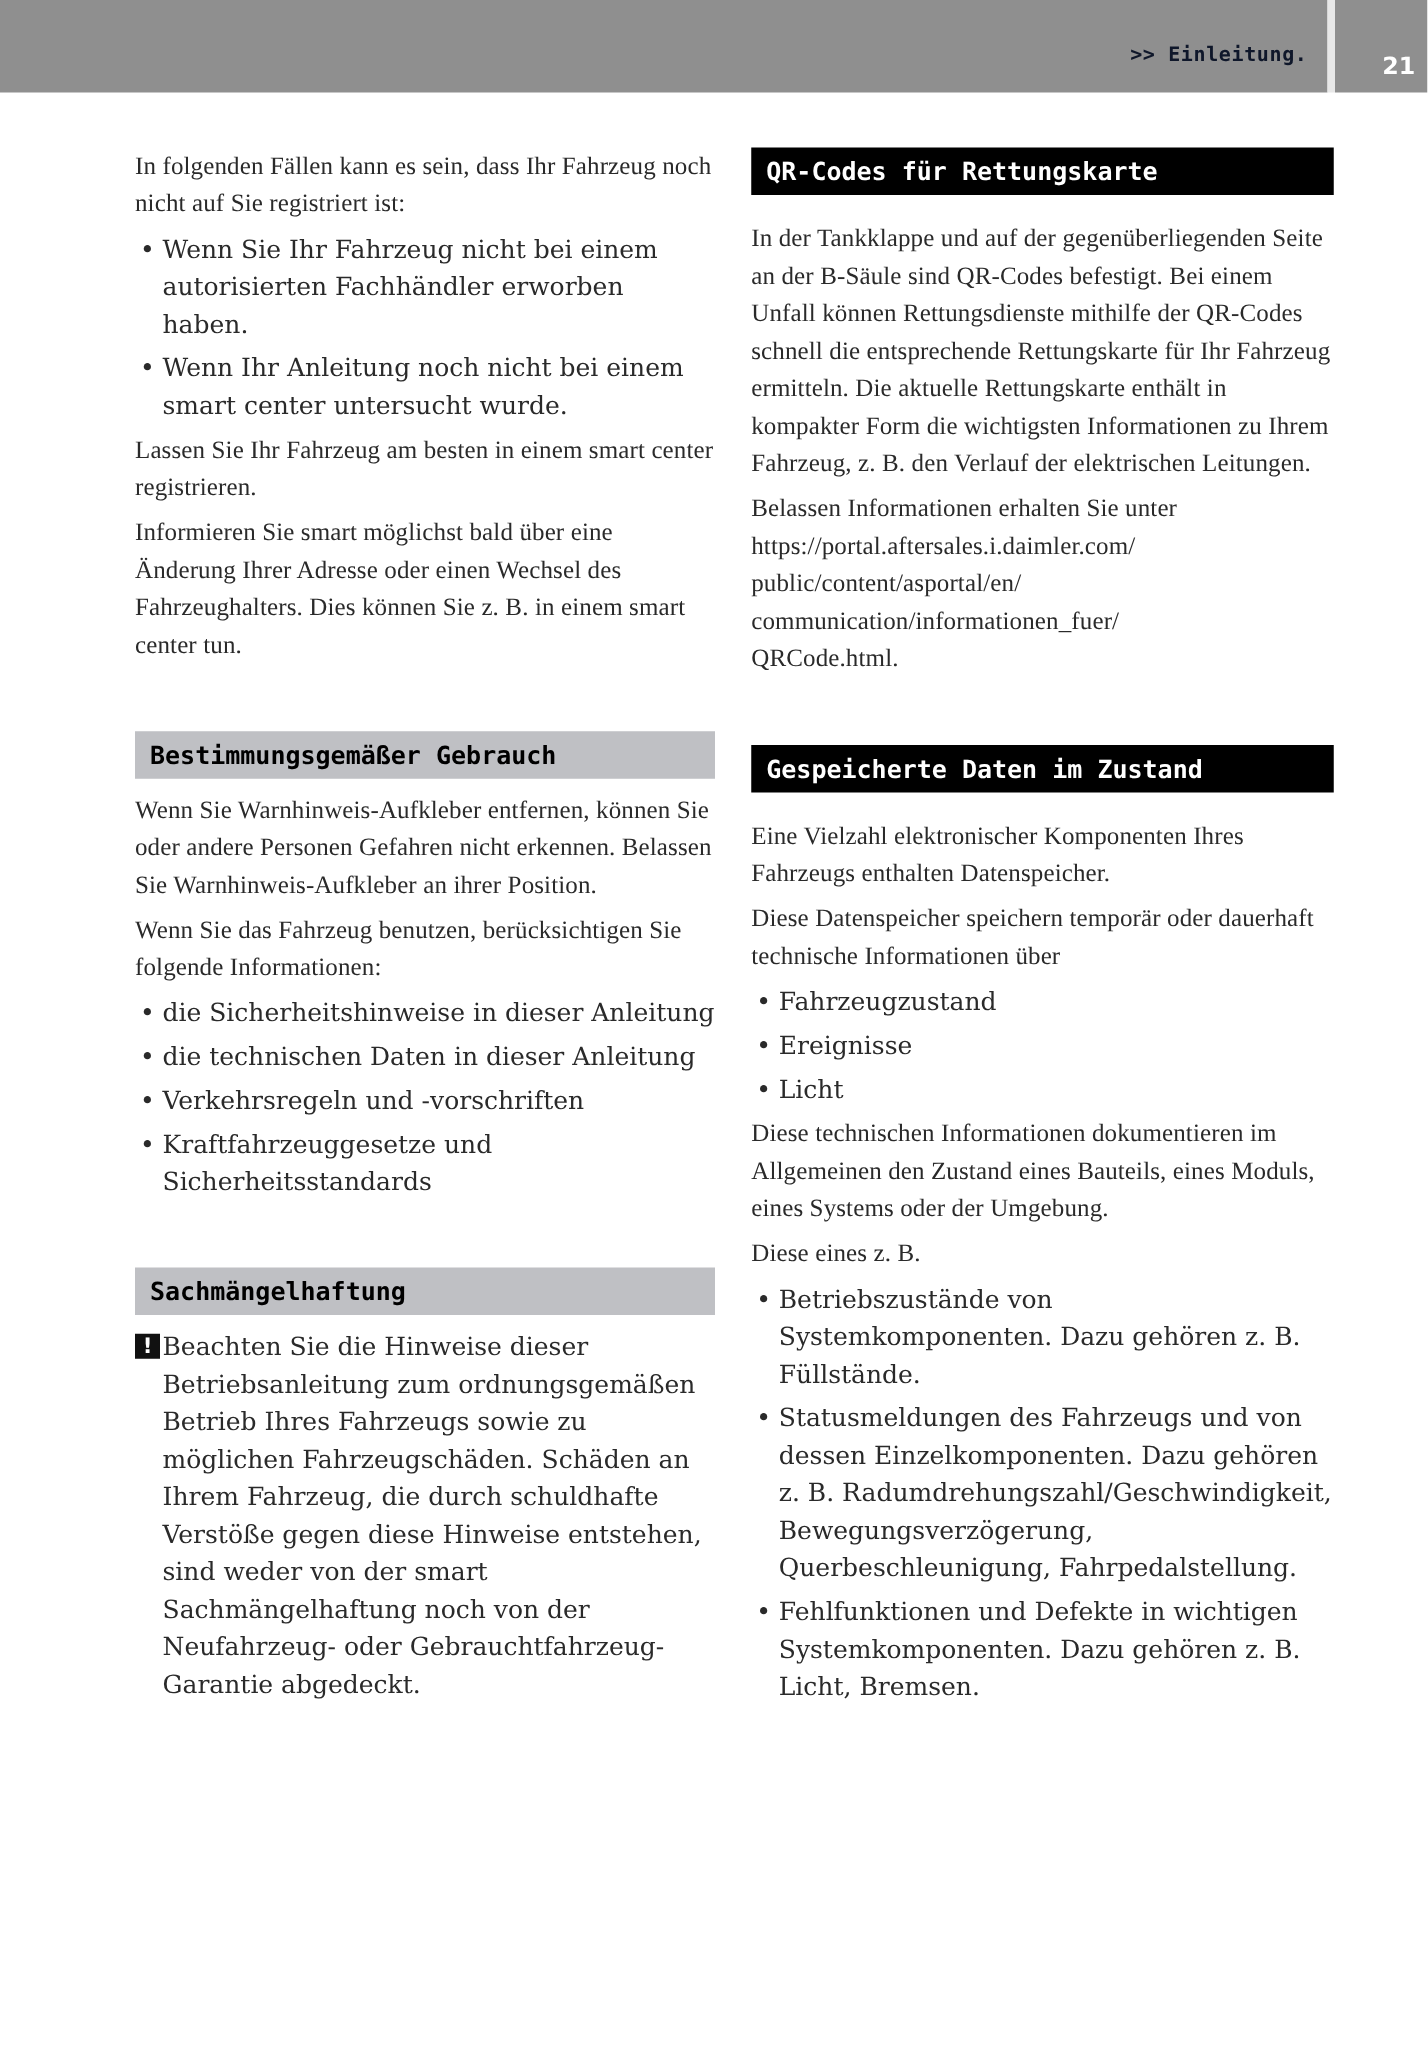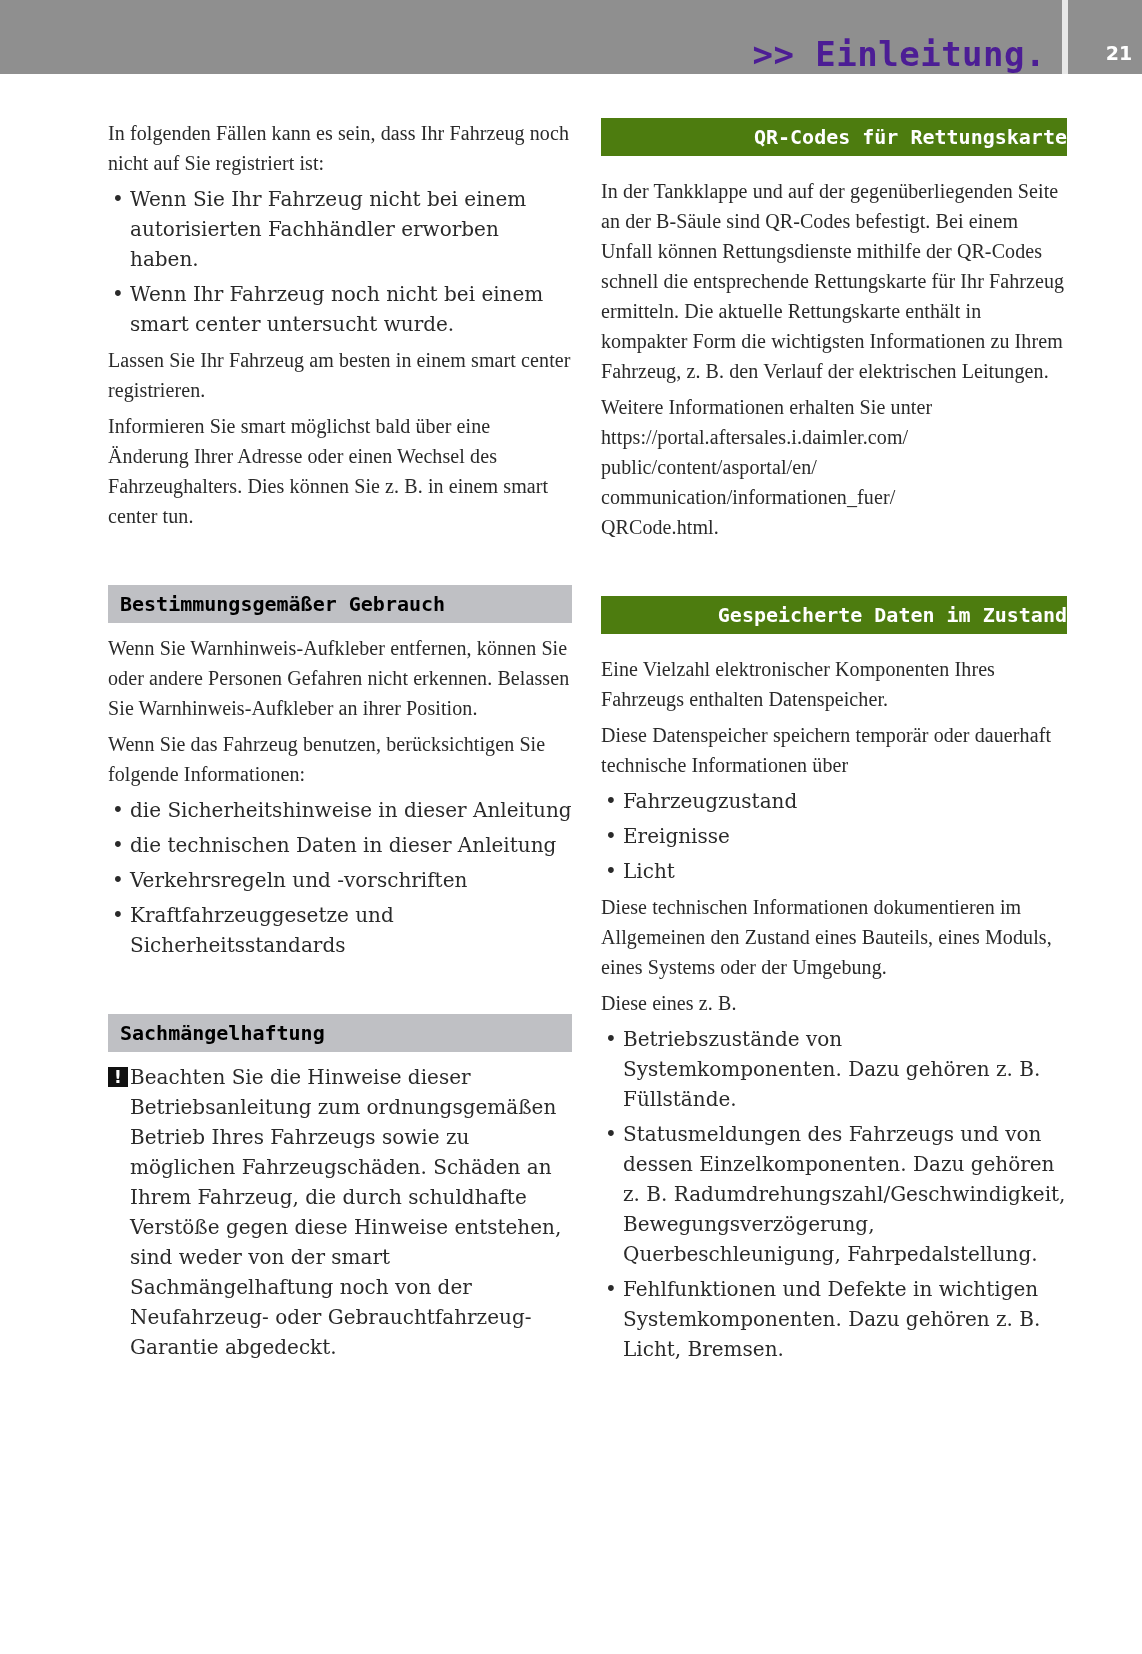--- a/index.html
+++ b/index.html
@@ -2,38 +2,38 @@
 <html><head>
 <meta charset="utf-8">
 <style>
   html, body { margin: 0; padding: 0; background: #ffffff; }
   body { width: 1142px; height: 1654px; position: relative; overflow: hidden;
          font-family: "DejaVu Serif", "Liberation Serif", serif; color: #2a2a2a; }
   .header { position: absolute; left: 0; top: 0; width: 1142px; height: 74px; }
   .header-main { position: absolute; left: 0; top: 0; width: 1062px; height: 74px; background: #8f8f8f; }
   .header-sep { position: absolute; left: 1062px; top: 0; width: 6px; height: 74px; background: #e8e8e8; }
   .header-page { position: absolute; left: 1068px; top: 0; width: 74px; height: 74px; background: #8f8f8f; }
-  .header-title { position: absolute; right: 96px; top: 34px; color: #4c1d95; font-weight: bold;
-                  font-family: "DejaVu Sans Mono", "Liberation Mono", monospace; font-size: 34px; letter-spacing: 0.5px; }
+  .header-title { position: absolute; right: 96px; top: 34px; color: #0f172a; font-weight: bold;
+                  font-family: "DejaVu Sans Mono", "Liberation Mono", monospace; font-size: 16px; letter-spacing: 0.5px; }
   .page-num { position: absolute; left: 1068px; width: 70px; top: 42px; text-align: center; color: #ffffff;
               font-family: "DejaVu Sans", "Liberation Sans", sans-serif; font-size: 19px; font-weight: bold; padding-left: 16px; }
 
   .col { position: absolute; top: 118px; font-size: 20px; line-height: 30px; }
   .col-left { left: 108px; width: 464px; }
   .col-right { left: 601px; width: 466px; }
 
   p { margin: 0 0 6px 0; letter-spacing: 0.1px; font-family: Liberation Serif, serif; }
   ul { list-style: none; margin: 6px 0 6px 0; padding: 0; }
   li { position: relative; padding-left: 22px; margin-bottom: 5px; }
   li .bullet { position: absolute; left: 4px; top: 0; }
 
   .section-head { height: 38px; line-height: 38px; padding-left: 12px; font-weight: bold;
                   font-family: "DejaVu Sans Mono", "Liberation Mono", monospace; font-size: 20px; margin: 0; }
   .head-light { background: #bfc0c4; color: #000000; }
-  .head-dark { background: #4d7c0f; color: #ffffff; text-align: right; }
+  .head-dark { background: #000000; color: #ffffff; }
 
   .warn { position: relative; padding-left: 22px; }
   .warn-icon { position: absolute; left: 0; top: 5px; width: 20px; height: 20px; background: #111111;
                color: #ffffff; font-family: "DejaVu Sans", sans-serif; font-weight: bold; font-size: 17px;
                line-height: 20px; text-align: center; }
 </style>
 </head>
 <body>
 
 <div class="header">
@@ -41,21 +41,21 @@
   <div class="header-sep"></div>
   <div class="header-page"></div>
   <div class="header-title">&gt;&gt; Einleitung.</div>
   <div class="page-num">21</div>
 </div>
 
 <div class="col col-left">
   <p>In folgenden Fällen kann es sein, dass Ihr Fahrzeug noch nicht auf Sie registriert ist:</p>
   <ul>
     <li><span class="bullet">•</span><span>Wenn Sie Ihr Fahrzeug nicht bei einem autorisierten Fachhändler erworben haben.</span></li>
-    <li><span class="bullet">•</span><span>Wenn Ihr Fahrzeug noch nicht bei einem smart center untersucht wurde.</span></li>
+    <li><span class="bullet">•</span><span>Wenn Ihr Anleitung noch nicht bei einem smart center untersucht wurde.</span></li>
   </ul>
   <p>Lassen Sie Ihr Fahrzeug am besten in einem smart center registrieren.</p>
   <p>Informieren Sie smart möglichst bald über eine Änderung Ihrer Adresse oder einen Wechsel des Fahrzeughalters. Dies können Sie z. B. in einem smart center tun.</p>
 
   <div style="height:48px"></div>
   <h2 class="section-head head-light">Bestimmungsgemäßer Gebrauch</h2>
   <div style="height:10px"></div>
   <p>Wenn Sie Warnhinweis-Aufkleber entfernen, können Sie oder andere Personen Gefahren nicht erkennen. Belassen Sie Warnhinweis-Aufkleber an ihrer Position.</p>
   <p>Wenn Sie das Fahrzeug benutzen, berücksichtigen Sie folgende Informationen:</p>
   <ul>
@@ -72,21 +72,21 @@
     <span class="warn-icon">!</span>
     <span>Beachten Sie die Hinweise dieser Betriebsanleitung zum ordnungsgemäßen Betrieb Ihres Fahrzeugs sowie zu möglichen Fahrzeugschäden. Schäden an Ihrem Fahrzeug, die durch schuldhafte Verstöße gegen diese Hinweise entstehen, sind weder von der smart Sachmängelhaftung noch von der Neufahrzeug- oder Gebrauchtfahrzeug-Garantie abgedeckt.</span>
   </div>
 </div>
 
 <div class="col col-right">
   <h2 class="section-head head-dark">QR-Codes für Rettungskarte</h2>
   <div style="height:20px"></div>
   <p>In der Tankklappe und auf der gegenüberliegenden Seite an der B-Säule sind QR-Codes befestigt. Bei einem Unfall können Rettungsdienste mithilfe der QR-Codes schnell die entsprechende Rettungskarte für Ihr Fahrzeug ermitteln. Die aktuelle Rettungskarte enthält in kompakter Form die wichtigsten Informationen zu Ihrem Fahrzeug, z. B. den Verlauf der elektrischen Leitungen.</p>
   <p>
-    <span>Weitere Informationen erhalten Sie unter</span><br>
+    <span>Belassen Informationen erhalten Sie unter</span><br>
     <span>
       <span>https://portal.aftersales.i.daimler.com/</span><br>
       <span>public/content/asportal/en/</span><br>
       <span>communication/informationen_fuer/</span><br>
       <span>QRCode.html.</span>
     </span>
   </p>
 
   <div style="height:48px"></div>
   <h2 class="section-head head-dark">Gespeicherte Daten im Zustand</h2>

